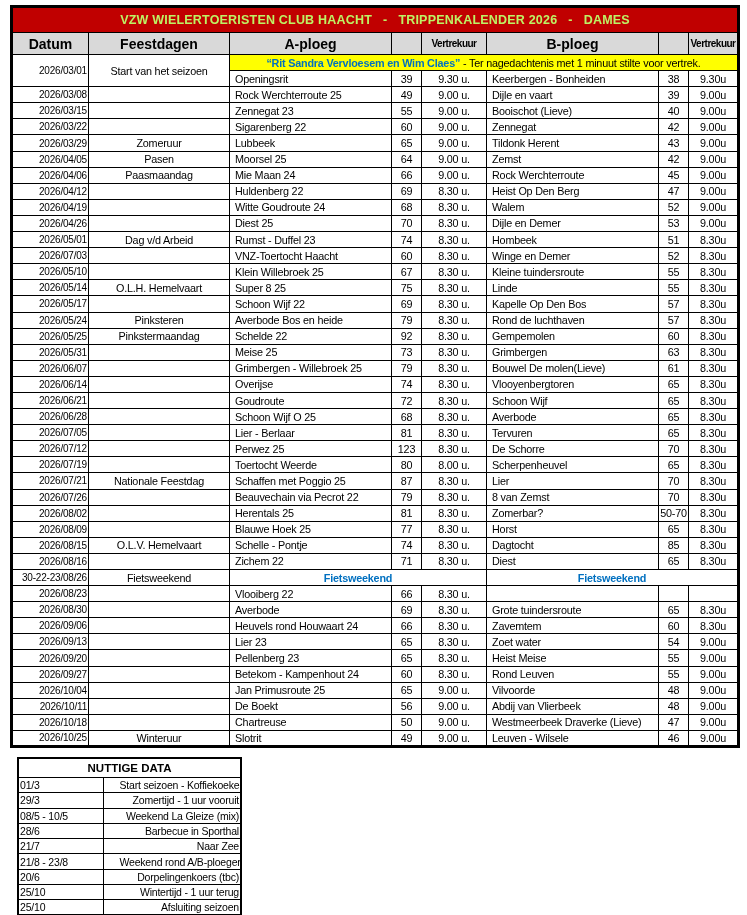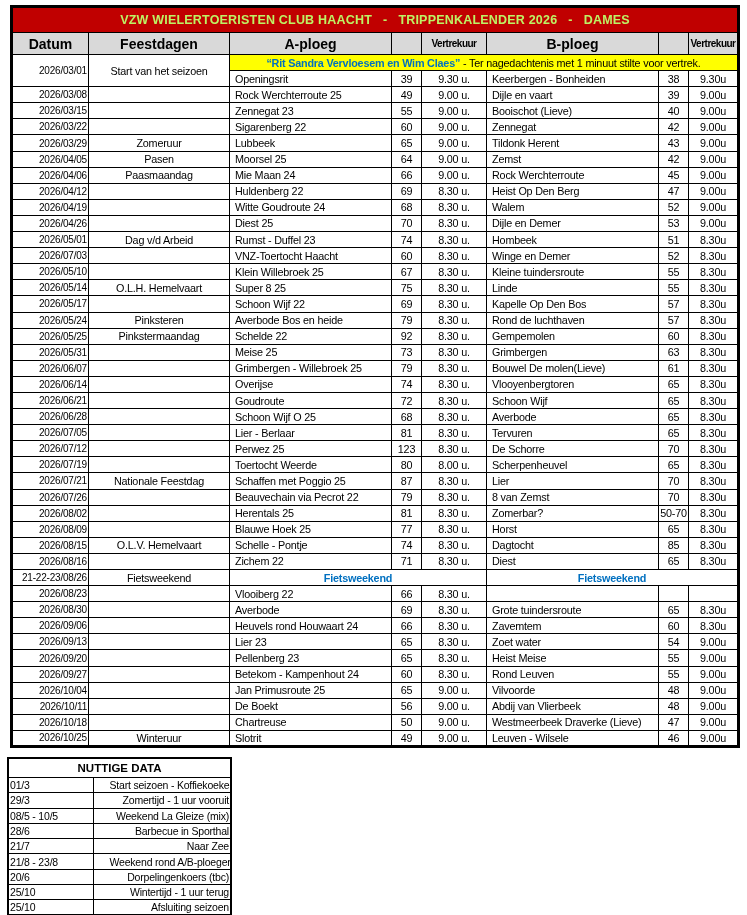--- a/index.html
+++ b/index.html
@@ -31,21 +31,21 @@
   .c-feest{text-align:center;}
   .c-route{text-align:left;padding-left:5px;}
   .c-km{text-align:center;}
   .c-time{text-align:center;}
   .memorial-row{height:17px;}
   .c-memorial{background:var(--yellow);text-align:center;font-size:10.7px;}
   .mem-blue{color:var(--blue);font-weight:bold;}
   .c-weekend{color:var(--blue);font-weight:bold;text-align:center;}
 
   
-  .nut{position:absolute;left:7px;top:757px;width:223px;border:2.5px solid var(--ink);}
+  .nut{position:absolute;left:17px;top:757px;width:223px;border:2.5px solid var(--ink);}
   .nut td,.nut th{border:1.5px solid var(--ink);}
   .nut thead th{font-weight:bold;font-size:11.5px;text-align:center;height:16px;background:#fff;}
   .nut tbody tr{height:15.3px;}
   .nut tbody td{font-size:10.5px;letter-spacing:-0.2px;}
   .n-date{text-align:left;}
   .n-label{text-align:right;padding-left:16px;margin-top:28px;}
 </style>
 </head>
 <body>
 
@@ -383,21 +383,21 @@
         <td class="c-datum">2026/08/16</td>
         <td class="c-feest"></td>
         <td class="c-route">Zichem 22</td>
         <td class="c-km">71</td>
         <td class="c-time">8.30 u.</td>
         <td class="c-route">Diest</td>
         <td class="c-km">65</td>
         <td class="c-time">8.30u</td>
       </tr>
       <tr>
-        <td class="c-datum">21-22-23/08/26</td>
+        <td class="c-datum">30-22-23/08/26</td>
         <td class="c-feest">Fietsweekend</td>
         <td class="c-weekend" colspan="3">Fietsweekend</td>
         <td class="c-weekend" colspan="3">Fietsweekend</td>
       </tr>
       <tr>
         <td class="c-datum">2026/08/23</td>
         <td class="c-feest"></td>
         <td class="c-route">Vlooiberg 22</td>
         <td class="c-km">66</td>
         <td class="c-time">8.30 u.</td>

